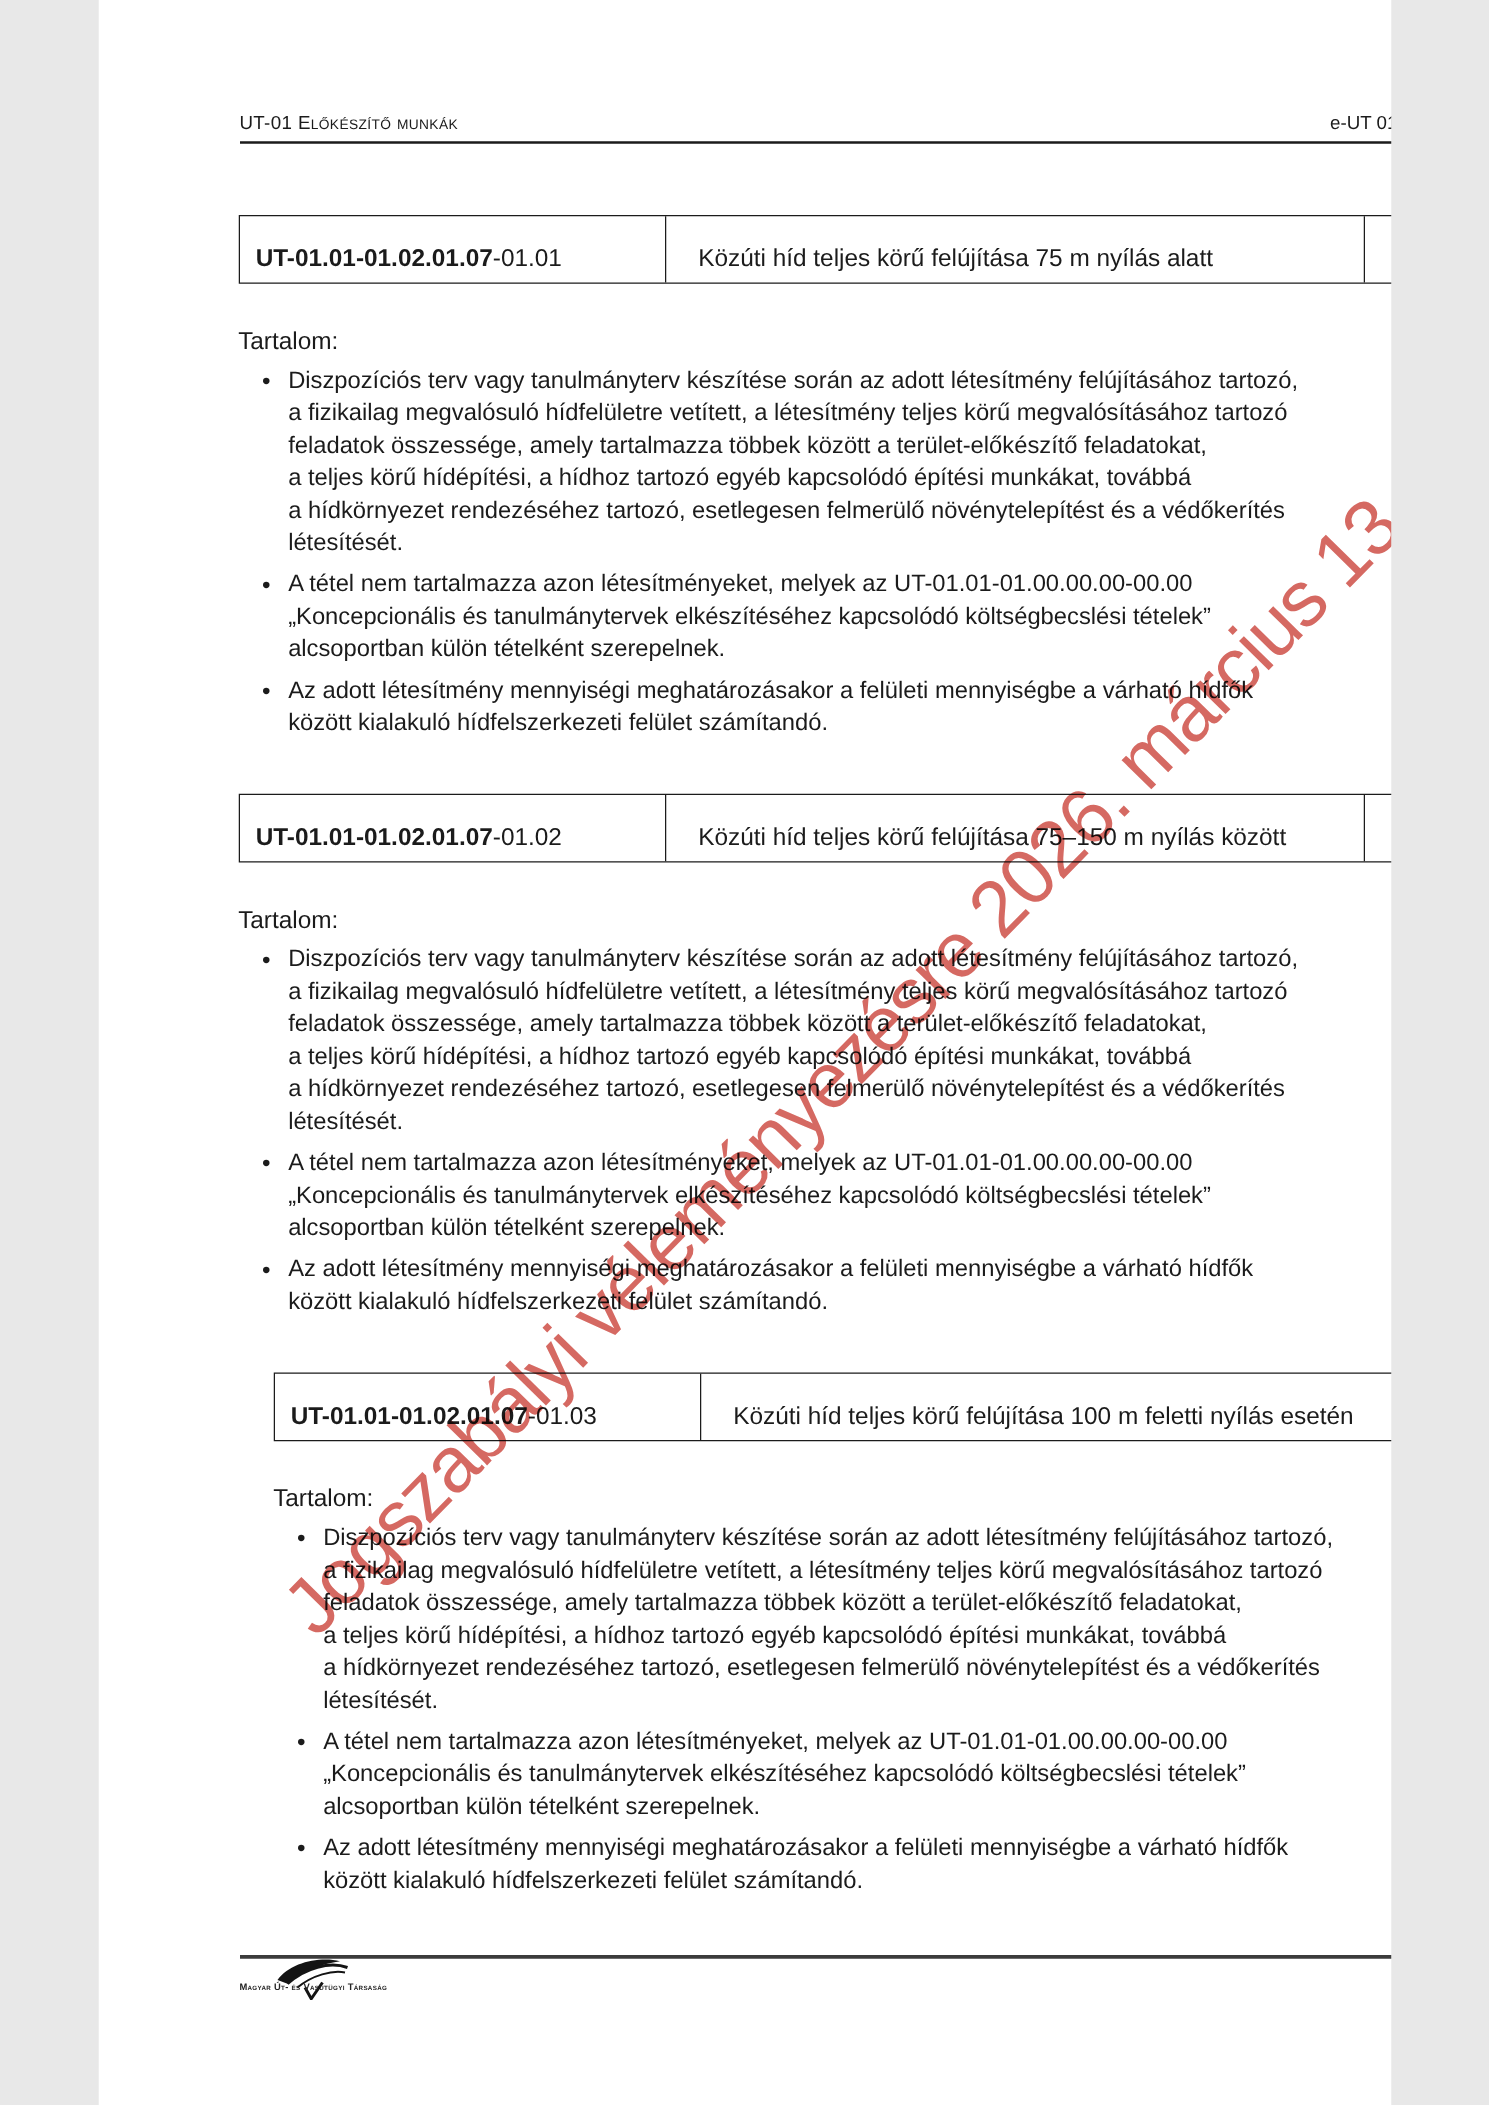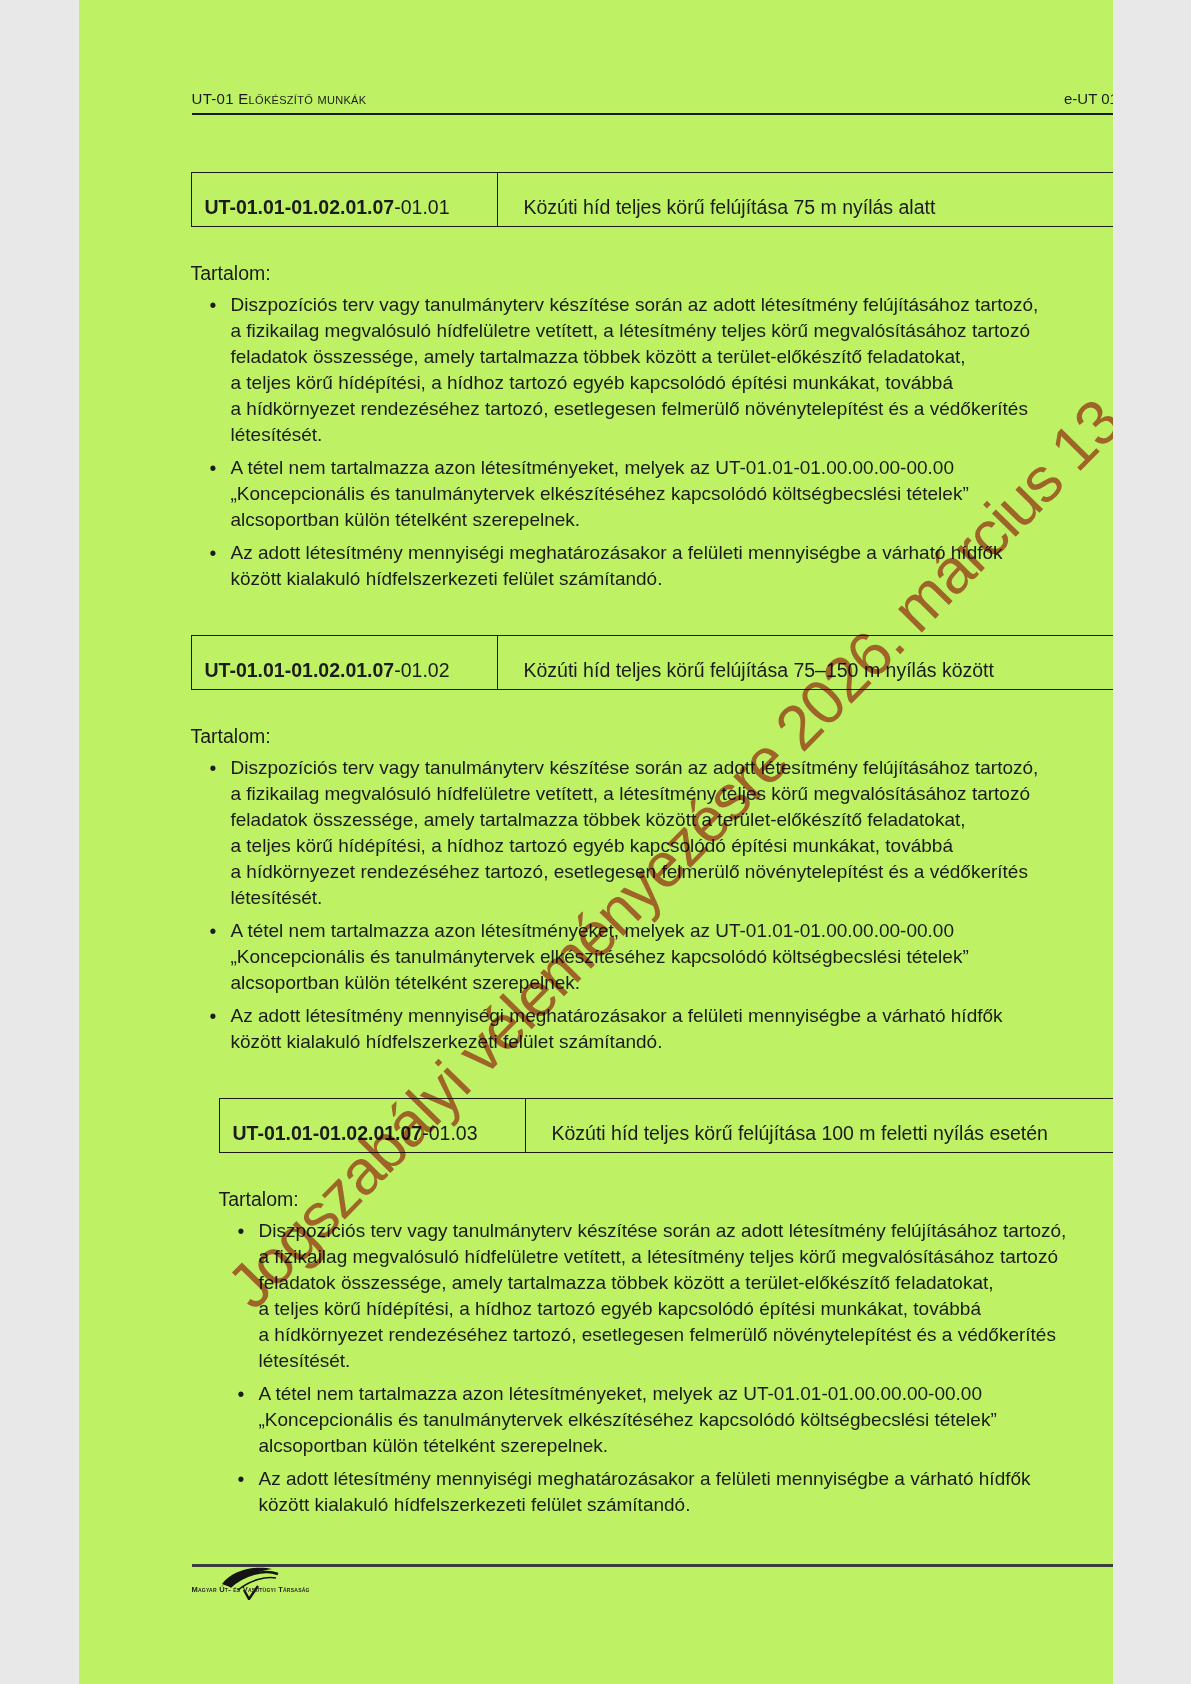--- a/index.html
+++ b/index.html
@@ -1,36 +1,37 @@
 <!DOCTYPE html>
 <html lang="hu"><head>
 <meta charset="utf-8">
 <style>
   html,body{margin:0;padding:0;background:#e8e8e8;}
   .page{
     position:relative;
     width:1034px;height:1684px;
     margin:0 auto;
-    background:#bef264;
+    background:#ffffff;
     font-family:"Liberation Sans","DejaVu Sans",sans-serif;
     color:#1b1b1b;
     overflow:hidden;
   }
   
   .hdr-left{position:absolute;left:113px;top:90px;font-size:15px;font-variant:small-caps;letter-spacing:.3px;}
   .hdr-right{position:absolute;left:113px;top:90px;width:967px;text-align:right;font-size:15px;}
   .hdr-rule{position:absolute;left:113px;top:113px;width:967px;height:2px;background:#1b1b1b;}
   
   .section{position:absolute;left:112px;width:995px;}
   .sec1{top:172px;}
   .sec2{top:635px;}
   .sec3{top:1098px;margin-left:28px;}
   .item-table{
     display:flex;height:55px;box-sizing:border-box;
     border:1.6px solid #1b1b1b;
+    gap:35px;
   }
   .item-table .cell{display:flex;align-items:flex-end;box-sizing:border-box;padding-bottom:7px;}
   .cell-code{width:305px;padding-left:13px;font-size:19.5px;white-space:nowrap;}
   .cell-code b{font-weight:bold;}
   .cell-desc{flex:1;border-left:1.6px solid #1b1b1b;border-right:1.6px solid #1b1b1b;padding-left:26px;font-size:19.5px;white-space:nowrap;}
   .cell-unit{width:58px;padding-left:12px;font-size:19.5px;}
   .cell-unit sup{font-size:13px;line-height:0;}
   .tartalom{margin-top:33px;font-size:19.5px;line-height:26px;}
   .bullets{margin:0;}
   .bullet{display:flex;margin-top:7px;}

